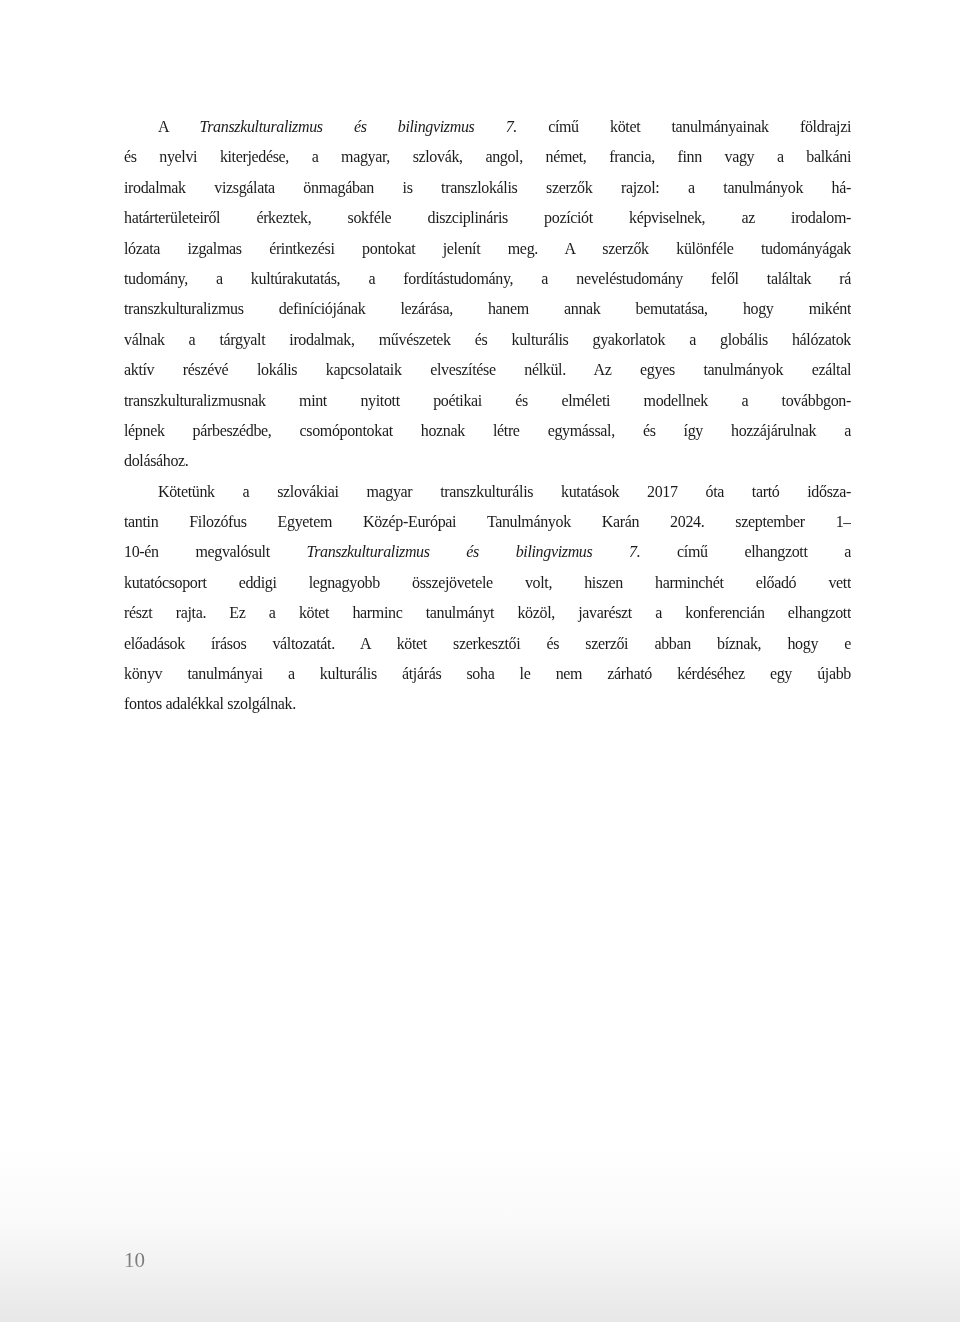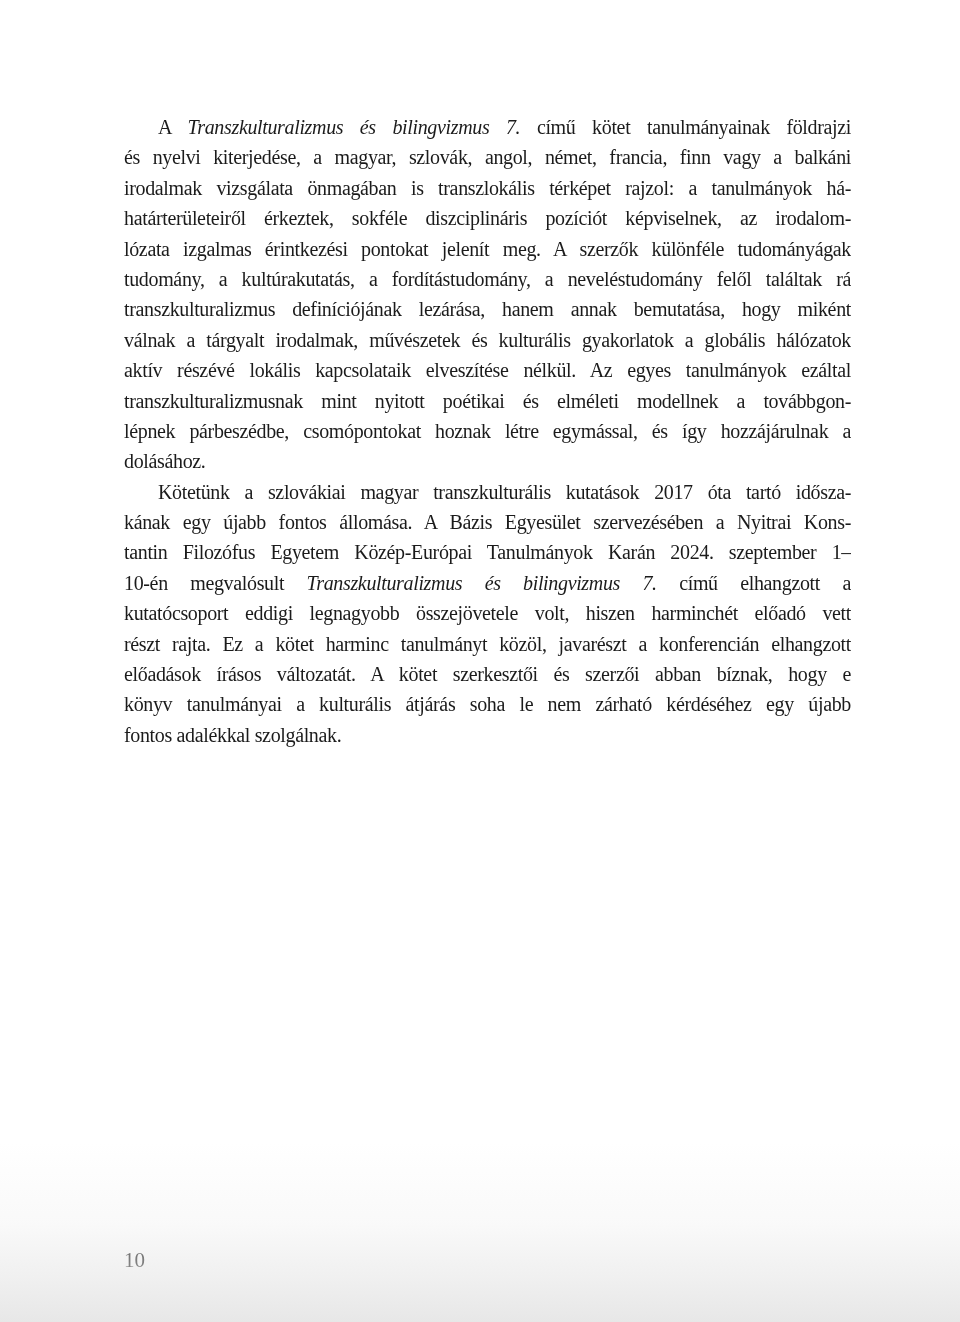--- a/index.html
+++ b/index.html
@@ -17,21 +17,21 @@
   }
   .page {
     position: absolute;
     inset: 0;
   }
   .text-block {
     position: absolute;
     left: 124px;
     top: 112px;
     width: 727px;
-    font-size: 20px;
+    font-size: 16px;
     letter-spacing: -0.35px;
   }
   .paragraph {
     margin: 0;
   }
   .line {
     height: 30.4px;
     line-height: 30.4px;
     text-align: justify;
     overflow: hidden;
@@ -79,34 +79,33 @@
 </style>
 </head>
 <body>
 
 <div class="page">
   <main class="text-block">
 
   <div class="paragraph">
         <div class="line j indent"><span class="rm">A </span><span class="it">Transzkulturalizmus és bilingvizmus 7.</span><span class="rm"> című kötet tanulmányainak földrajzi</span></div>
         <div class="line j"><span class="rm">és nyelvi kiterjedése, a magyar, szlovák, angol, német, francia, finn vagy a balkáni</span></div>
-        <div class="line j"><span class="rm">irodalmak vizsgálata önmagában is transzlokális térképet rajzol: a tanulmányok há-</span></div>
+        <div class="line j"><span class="rm">irodalmak vizsgálata önmagában is transzlokális szerzők rajzol: a tanulmányok há-</span></div>
         <div class="line j"><span class="rm">határterületeiről érkeztek, sokféle diszciplináris pozíciót képviselnek, az irodalom-</span></div>
         <div class="line j"><span class="rm">lózata izgalmas érintkezési pontokat jelenít meg. A szerzők különféle tudományágak</span></div>
         <div class="line j"><span class="rm">tudomány, a kultúrakutatás, a fordítástudomány, a neveléstudomány felől találtak rá</span></div>
         <div class="line j"><span class="rm">transzkulturalizmus definíciójának lezárása, hanem annak bemutatása, hogy miként</span></div>
         <div class="line j"><span class="rm">válnak a tárgyalt irodalmak, művészetek és kulturális gyakorlatok a globális hálózatok</span></div>
         <div class="line j"><span class="rm">aktív részévé lokális kapcsolataik elveszítése nélkül. Az egyes tanulmányok ezáltal</span></div>
         <div class="line j"><span class="rm">transzkulturalizmusnak mint nyitott poétikai és elméleti modellnek a továbbgon-</span></div>
         <div class="line j"><span class="rm">lépnek párbeszédbe, csomópontokat hoznak létre egymással, és így hozzájárulnak a</span></div>
         <div class="line no-j"><span class="rm">dolásához.</span></div>
       </div>
       <div class="paragraph">
         <div class="line j indent"><span class="rm">Kötetünk a szlovákiai magyar transzkulturális kutatások 2017 óta tartó idősza-</span></div>
-        <div class="line j"><span class="rm">kának egy újabb fontos állomása. A Bázis Egyesület szervezésében a Nyitrai Kons-</span></div>
         <div class="line j"><span class="rm">tantin Filozófus Egyetem Közép-Európai Tanulmányok Karán 2024. szeptember 1–</span></div>
         <div class="line j"><span class="rm">10-én megvalósult </span><span class="it">Transzkulturalizmus és bilingvizmus 7.</span><span class="rm"> című elhangzott a</span></div>
         <div class="line j"><span class="rm">kutatócsoport eddigi legnagyobb összejövetele volt, hiszen harminchét előadó vett</span></div>
         <div class="line j"><span class="rm">részt rajta. Ez a kötet harminc tanulmányt közöl, javarészt a konferencián elhangzott</span></div>
         <div class="line j"><span class="rm">előadások írásos változatát. A kötet szerkesztői és szerzői abban bíznak, hogy e</span></div>
         <div class="line j"><span class="rm">könyv tanulmányai a kulturális átjárás soha le nem zárható kérdéséhez egy újabb</span></div>
         <div class="line no-j"><span class="rm">fontos adalékkal szolgálnak.</span></div>
       </div>
     </main>
   <div class="page-number">10</div>

